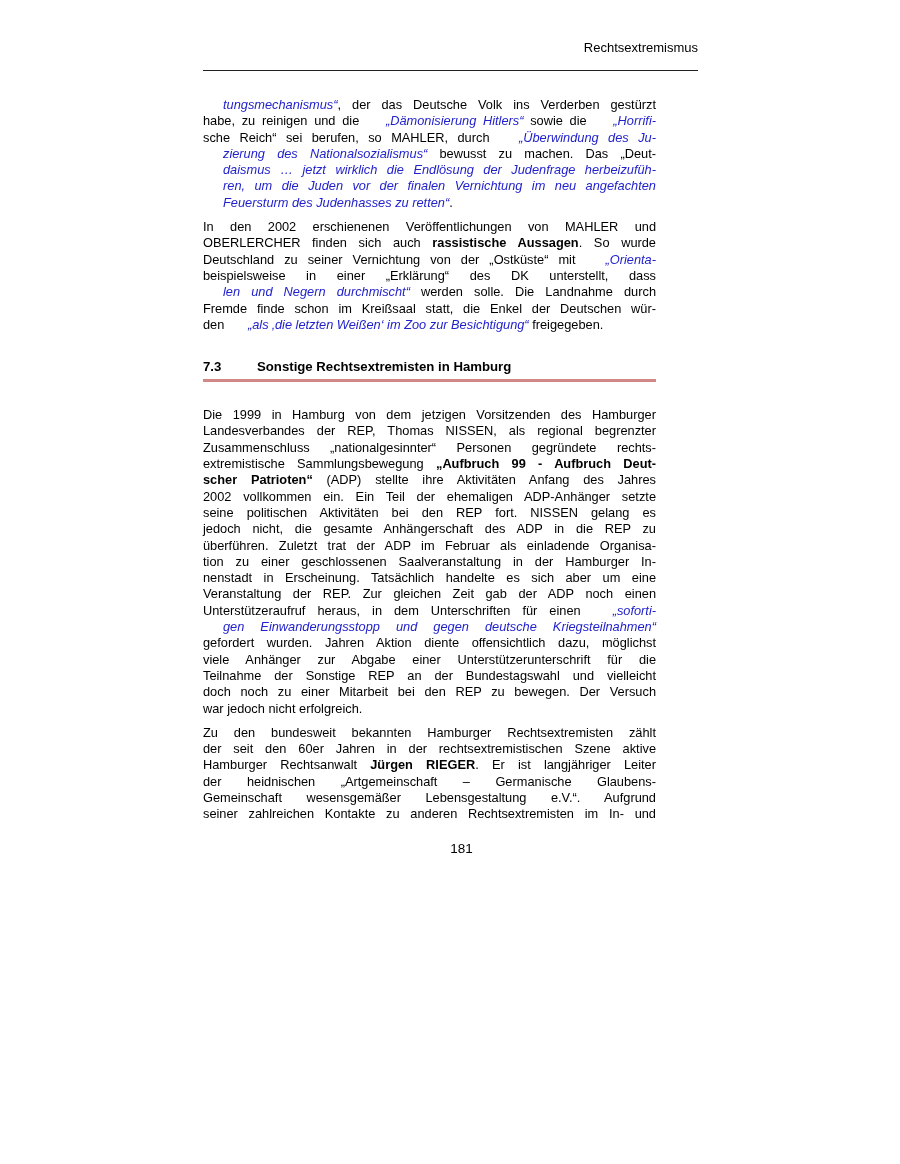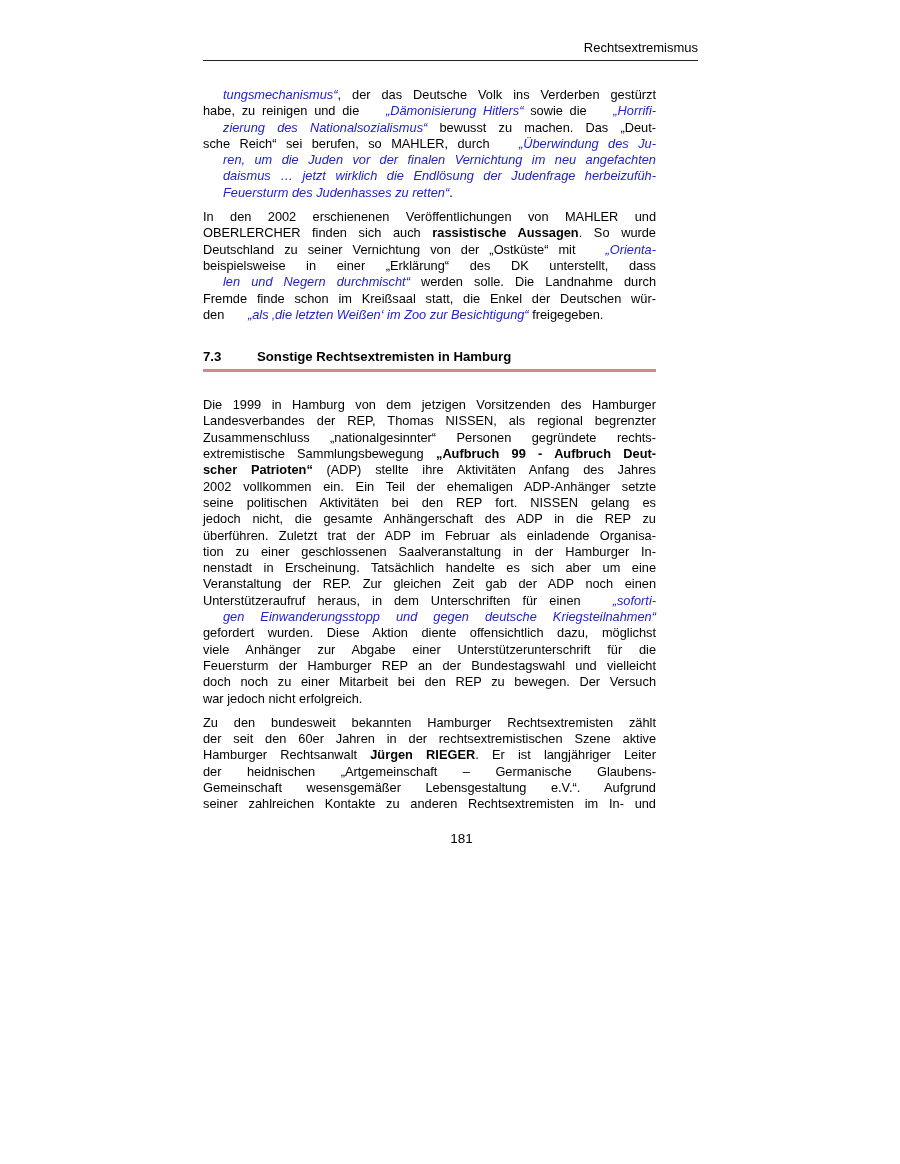--- a/index.html
+++ b/index.html
@@ -12,21 +12,21 @@
   body{
     width:900px;height:1164px;background:#ffffff;overflow:hidden;
     font-family:"Liberation Sans","DejaVu Sans",sans-serif;
     color:var(--body-text);
     -webkit-font-smoothing:antialiased;
   }
   .sheet{position:relative;width:900px;height:1164px;}
   .running-header{
     margin:41px 12px 0 203px;width:495px;
     text-align:right;font-size:13px;line-height:13px;
-    padding-bottom:6px;
+    padding-bottom:16px;
     border-bottom:1.5px solid var(--header-rule);
   }
   .body-col{margin-left:203px;width:453px;font-size:12.8px;}
   .para{margin:0;}
   .para + .para{margin-top:8px;}
   #before .para:first-child{margin-top:26px;}
   .line{
     line-height:16.3px;
     text-align:justify;text-align-last:justify;
   }
@@ -54,24 +54,24 @@
   <header class="running-header">
     <span>Rechtsextremismus</span>
   </header>
 
   <main class="body-col">
 
     <section id="before">
         <div class="para">
           <div class="line"><span class="quote">tungsmechanismus“</span><span>, der das Deutsche Volk ins Verderben gestürzt</span></div>
           <div class="line"><span>habe, zu reinigen und die </span><span class="quote">„Dämonisierung Hitlers“</span><span> sowie die </span><span class="quote">„Horrifi-</span></div>
+          <div class="line"><span>sche Reich“ sei berufen, so MAHLER, durch </span><span class="quote">„Überwindung des Ju-</span></div>
           <div class="line"><span class="quote">zierung des Nationalsozialismus“</span><span> bewusst zu machen. Das „Deut-</span></div>
-          <div class="line"><span>sche Reich“ sei berufen, so MAHLER, durch </span><span class="quote">„Überwindung des Ju-</span></div>
+          <div class="line"><span class="quote">daismus … jetzt wirklich die Endlösung der Judenfrage herbeizufüh-</span></div>
           <div class="line"><span class="quote">ren, um die Juden vor der finalen Vernichtung im neu angefachten</span></div>
-          <div class="line"><span class="quote">daismus … jetzt wirklich die Endlösung der Judenfrage herbeizufüh-</span></div>
           <div class="line left"><span class="quote">Feuersturm des Judenhasses zu retten“</span><span>.</span></div>
         </div>
         <div class="para">
           <div class="line"><span>In den 2002 erschienenen Veröffentlichungen von MAHLER und</span></div>
           <div class="line"><span>OBERLERCHER finden sich auch </span><span class="bold">rassistische Aussagen</span><span>. So wurde</span></div>
           <div class="line"><span>Deutschland zu seiner Vernichtung von der „Ostküste“ mit </span><span class="quote">„Orienta-</span></div>
           <div class="line"><span>beispielsweise in einer „Erklärung“ des DK unterstellt, dass</span></div>
           <div class="line"><span class="quote">len und Negern durchmischt“</span><span> werden solle. Die Landnahme durch</span></div>
           <div class="line"><span>Fremde finde schon im Kreißsaal statt, die Enkel der Deutschen wür-</span></div>
           <div class="line left"><span>den </span><span class="quote">„als ‚die letzten Weißen‘ im Zoo zur Besichtigung“</span><span> freigegeben.</span></div>
@@ -91,23 +91,23 @@
           <div class="line"><span class="bold">scher Patrioten“</span><span> (ADP) stellte ihre Aktivitäten Anfang des Jahres</span></div>
           <div class="line"><span>2002 vollkommen ein. Ein Teil der ehemaligen ADP-Anhänger setzte</span></div>
           <div class="line"><span>seine politischen Aktivitäten bei den REP fort. NISSEN gelang es</span></div>
           <div class="line"><span>jedoch nicht, die gesamte Anhängerschaft des ADP in die REP zu</span></div>
           <div class="line"><span>überführen. Zuletzt trat der ADP im Februar als einladende Organisa-</span></div>
           <div class="line"><span>tion zu einer geschlossenen Saalveranstaltung in der Hamburger In-</span></div>
           <div class="line"><span>nenstadt in Erscheinung. Tatsächlich handelte es sich aber um eine</span></div>
           <div class="line"><span>Veranstaltung der REP. Zur gleichen Zeit gab der ADP noch einen</span></div>
           <div class="line"><span>Unterstützeraufruf heraus, in dem Unterschriften für einen </span><span class="quote">„soforti-</span></div>
           <div class="line"><span class="quote">gen Einwanderungsstopp und gegen deutsche Kriegsteilnahmen“</span></div>
-          <div class="line"><span>gefordert wurden. Diese Aktion diente offensichtlich dazu, möglichst</span></div>
+          <div class="line"><span>gefordert wurden. Jahren Aktion diente offensichtlich dazu, möglichst</span></div>
           <div class="line"><span>viele Anhänger zur Abgabe einer Unterstützerunterschrift für die</span></div>
-          <div class="line"><span>Feuersturm der Hamburger REP an der Bundestagswahl und vielleicht</span></div>
+          <div class="line"><span>Teilnahme der Sonstige REP an der Bundestagswahl und vielleicht</span></div>
           <div class="line"><span>doch noch zu einer Mitarbeit bei den REP zu bewegen. Der Versuch</span></div>
           <div class="line left"><span>war jedoch nicht erfolgreich.</span></div>
         </div>
         <div class="para">
           <div class="line"><span>Zu den bundesweit bekannten Hamburger Rechtsextremisten zählt</span></div>
           <div class="line"><span>der seit den 60er Jahren in der rechtsextremistischen Szene aktive</span></div>
           <div class="line"><span>Hamburger Rechtsanwalt </span><span class="bold">Jürgen RIEGER</span><span>. Er ist langjähriger Leiter</span></div>
           <div class="line"><span>der heidnischen „Artgemeinschaft – Germanische Glaubens-</span></div>
           <div class="line"><span>Gemeinschaft wesensgemäßer Lebensgestaltung e.V.“. Aufgrund</span></div>
           <div class="line"><span>seiner zahlreichen Kontakte zu anderen Rechtsextremisten im In- und</span></div>

